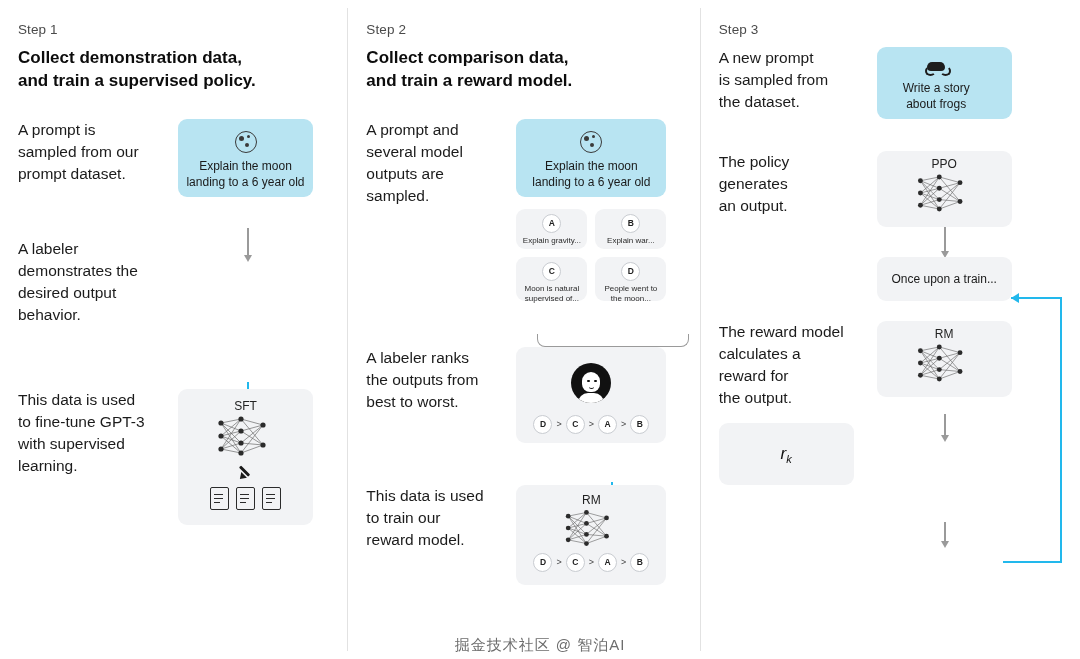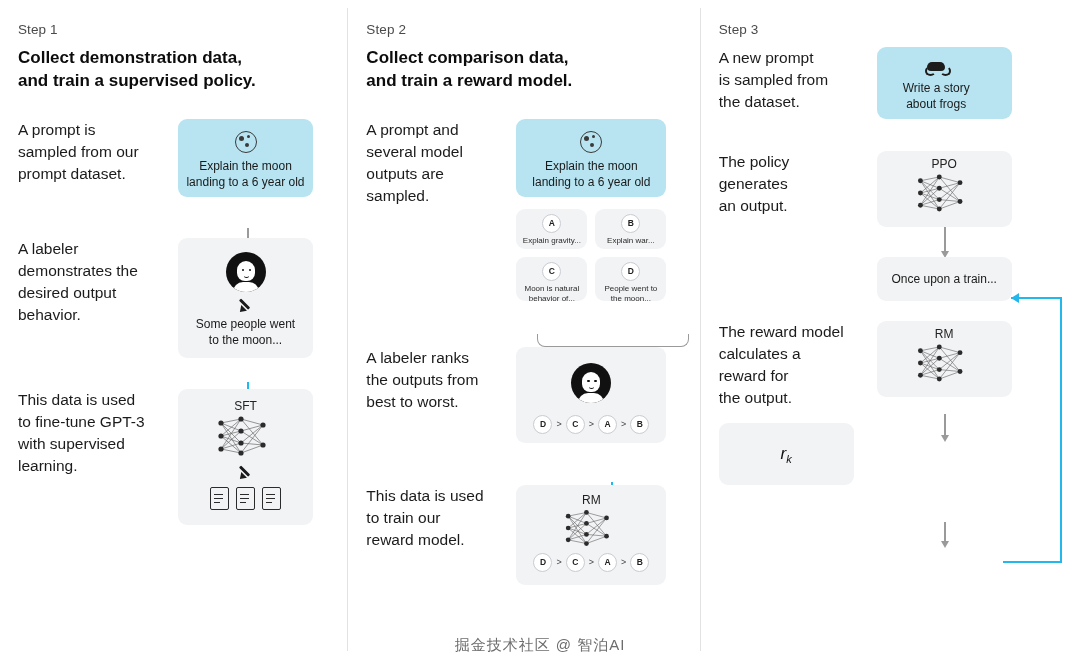--- a/index.html
+++ b/index.html
@@ -306,33 +306,20 @@
 landing to a 6 year old</div>
       </div>
     </div>
     <div class="arrow" style="left:247px; top:228px; height:28px;"></div>
 
     <div class="row" style="height:135px; margin-top:14px;">
       <div class="prose" style="white-space:pre-line; width:160px;">A labeler
 demonstrates the
 desired output
 behavior.</div>
-      <div class="card" style="width:135px;height:120px;padding:14px 8px 0 8px;">
-        <div class="face">
-          <div class="hair"></div>
-            <div class="skin"></div>
-          <div class="eyeL"></div>
-            <div class="eyeR"></div>
-            <div class="mouth"></div>
-            <div class="body"></div>
-        </div>
-        <div class="pen"></div>
-        <div class="card-text" style="white-space:pre-line">Some people went
-to the moon...</div>
-      </div>
     </div>
     <div class="arrow blue" style="left:247px; top:382px; height:30px;"></div>
 
     <div class="row" style="height:135px; margin-top:16px;">
       <div class="prose" style="white-space:pre-line; width:160px;">This data is used
 to fine-tune GPT-3
 with supervised
 learning.</div>
       <div class="card" style="width:135px;height:136px;padding:10px 8px 0 8px;">
         <div class="mini-label">SFT</div>
@@ -390,21 +377,21 @@
             <div class="bub" style="margin:0 auto 3px auto;">A</div>
             <div class="tiny" style="white-space:pre-line">Explain gravity...</div>
           </div>
           <div class="card" style="width:71px;height:40px;padding:5px 4px 0 4px;">
             <div class="bub" style="margin:0 auto 3px auto;">B</div>
             <div class="tiny" style="white-space:pre-line">Explain war...</div>
           </div>
           <div class="card" style="width:71px;height:44px;padding:5px 4px 0 4px;">
             <div class="bub" style="margin:0 auto 3px auto;">C</div>
             <div class="tiny" style="white-space:pre-line">Moon is natural
-behavior of...</div>
+supervised of...</div>
           </div>
           <div class="card" style="width:71px;height:44px;padding:5px 4px 0 4px;">
             <div class="bub" style="margin:0 auto 3px auto;">D</div>
             <div class="tiny" style="white-space:pre-line">People went to
 the moon...</div>
           </div>
         </div>
       </div>
     </div>
 

